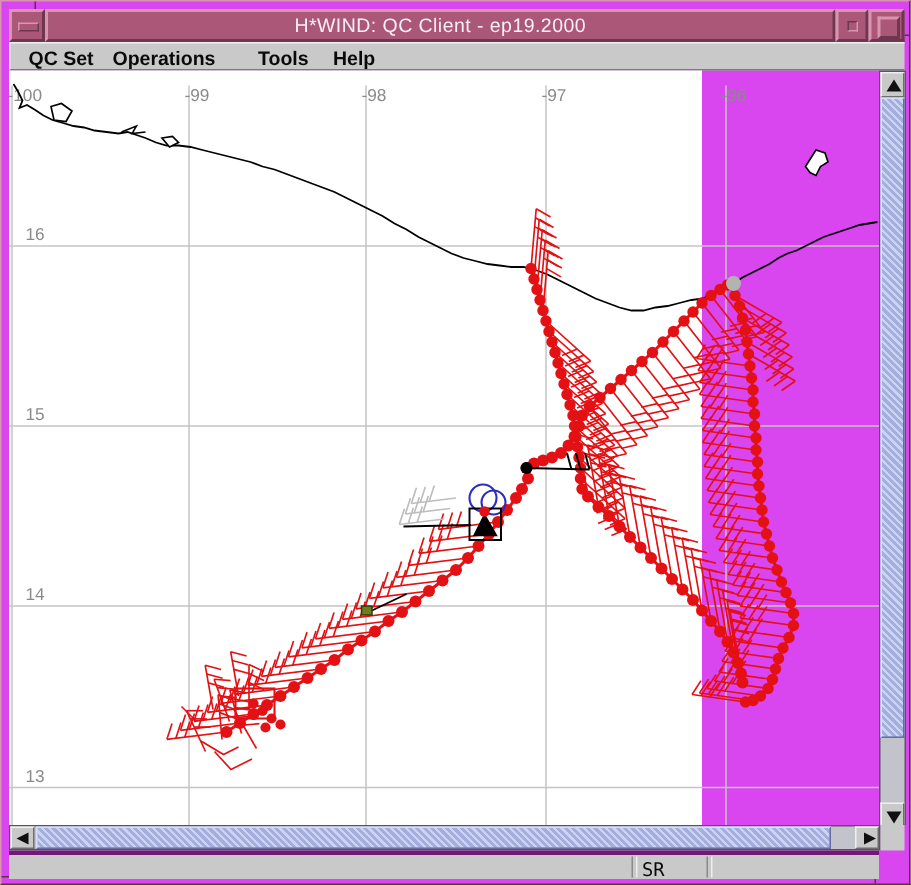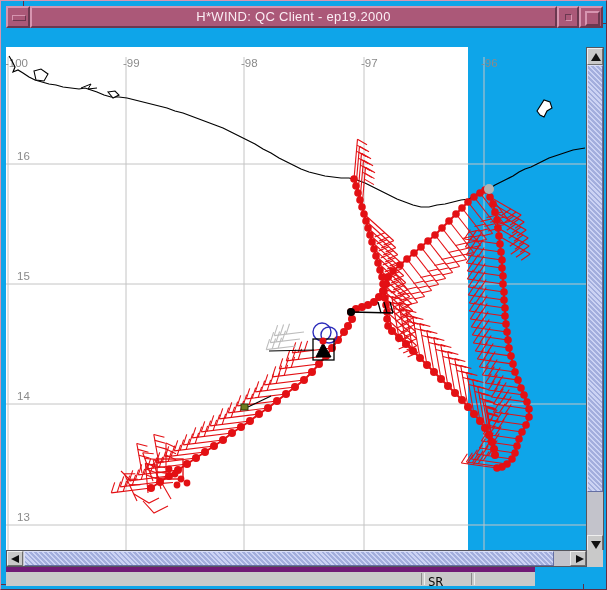--- a/index.html
+++ b/index.html
@@ -1,17 +1,17 @@
 <!DOCTYPE html>
 <html><head>
 <meta charset="utf-8">
 <style>
   html,body{margin:0;padding:0;width:607px;height:590px;overflow:hidden;
     font-family:"Liberation Sans",sans-serif;-webkit-font-smoothing:none;}
-  #frame{position:absolute;inset:0;background:#0ea5e9;
+  #frame{position:absolute;inset:0;background:#d946ef;
     border-top:1px solid #d795b0;border-left:1px solid #d795b0;
     border-bottom:1px solid #5e2f46;border-right:1px solid #5e2f46;box-sizing:border-box;padding-left:44px;}
   .notch{position:absolute;background:#5e2f46;}
   
   #titlebar{position:absolute;left:5px;top:5px;width:597px;height:22px;display:flex;}
   .tb-seg{background:#ab5878;border-top:2px solid #d795b0;border-left:2px solid #d795b0;
     border-bottom:2px solid #6b3850;border-right:2px solid #6b3850;box-sizing:border-box;}
   #tb-menubtn{width:24px;position:relative;}
   #tb-title{flex:1;color:#fbeef4;font-size:13px;text-align:center;line-height:18px;
     letter-spacing:.3px;white-space:nowrap;overflow:hidden;}
@@ -38,22 +38,22 @@
   
   .trough{position:absolute;background:#c3c3cb;border:1px solid #56565e;box-sizing:border-box;}
   .sb-btn{position:absolute;background:#c9c9c9;border-top:1px solid #efefef;border-left:1px solid #efefef;
     border-bottom:1px solid #6e6e6e;border-right:1px solid #6e6e6e;box-sizing:border-box;}
   .sb-thumb{position:absolute;background:#a3aedd;
     background-image:repeating-linear-gradient(45deg,#ccd3f4 0 1.5px,#a3aedd 1.5px 3.5px);
     border-top:1px solid #d9def8;border-left:1px solid #d9def8;
     border-bottom:1px solid #646ea3;border-right:1px solid #646ea3;box-sizing:border-box;}
   .tri{width:0;height:0;position:absolute;}
   
-  #statusbar{position:absolute;left:5px;top:566px;width:529px;height:19px;background:#c9c9c9;
-    border-top:5px solid #701a75;box-sizing:border-box;font-size:13px;color:#0a0a0a;}
+  #statusbar{position:absolute;left:5px;top:566px;width:580px;height:19px;background:#c9c9c9;
+    border-top:3px solid #701a75;box-sizing:border-box;font-size:13px;color:#0a0a0a;}
   .sep{position:absolute;top:1px;bottom:1px;width:2px;
     border-left:1px solid #8a8a8a;border-right:1px solid #eeeeee;}
   .status-text{position:absolute;top:1px;line-height:17px;
     font-family:"DejaVu Sans Mono",monospace;font-size:12.5px;white-space:nowrap;}
 </style>
 </head>
 <body>
 
 <div id="frame">
 
@@ -68,20 +68,26 @@
     </div>
     <div id="tb-title" class="tb-seg">H*WIND: QC Client - ep19.2000</div>
     <div id="tb-minbtn" class="tb-seg">
       <div class="dot-icon"></div>
     </div>
     <div id="tb-maxbtn" class="tb-seg">
       <div class="sq-icon"></div>
     </div>
   </div>
 
+  <div id="menubar">
+    <span class="menu-item" style="left:12px">QC Set</span>
+    <span class="menu-item" style="left:68px">Operations</span>
+    <span class="menu-item" style="left:165px">Tools</span>
+    <span class="menu-item" style="left:215px">Help</span>
+  </div>
 
   <div id="map-viewport">
       <svg width="580" height="503" viewBox="5 46 580 503">
         <g>
           <line x1="7" y1="56" x2="7" y2="549" stroke="#c4c4c4" stroke-width="1"></line>
           <line x1="125" y1="56" x2="125" y2="549" stroke="#c4c4c4" stroke-width="1"></line>
           <line x1="243" y1="56" x2="243" y2="549" stroke="#c4c4c4" stroke-width="1"></line>
           <line x1="363" y1="56" x2="363" y2="549" stroke="#c4c4c4" stroke-width="1"></line>
           <line x1="483" y1="56" x2="483" y2="549" stroke="#c4c4c4" stroke-width="1"></line>
           <line x1="5" y1="163" x2="585" y2="163" stroke="#c4c4c4" stroke-width="1"></line>

